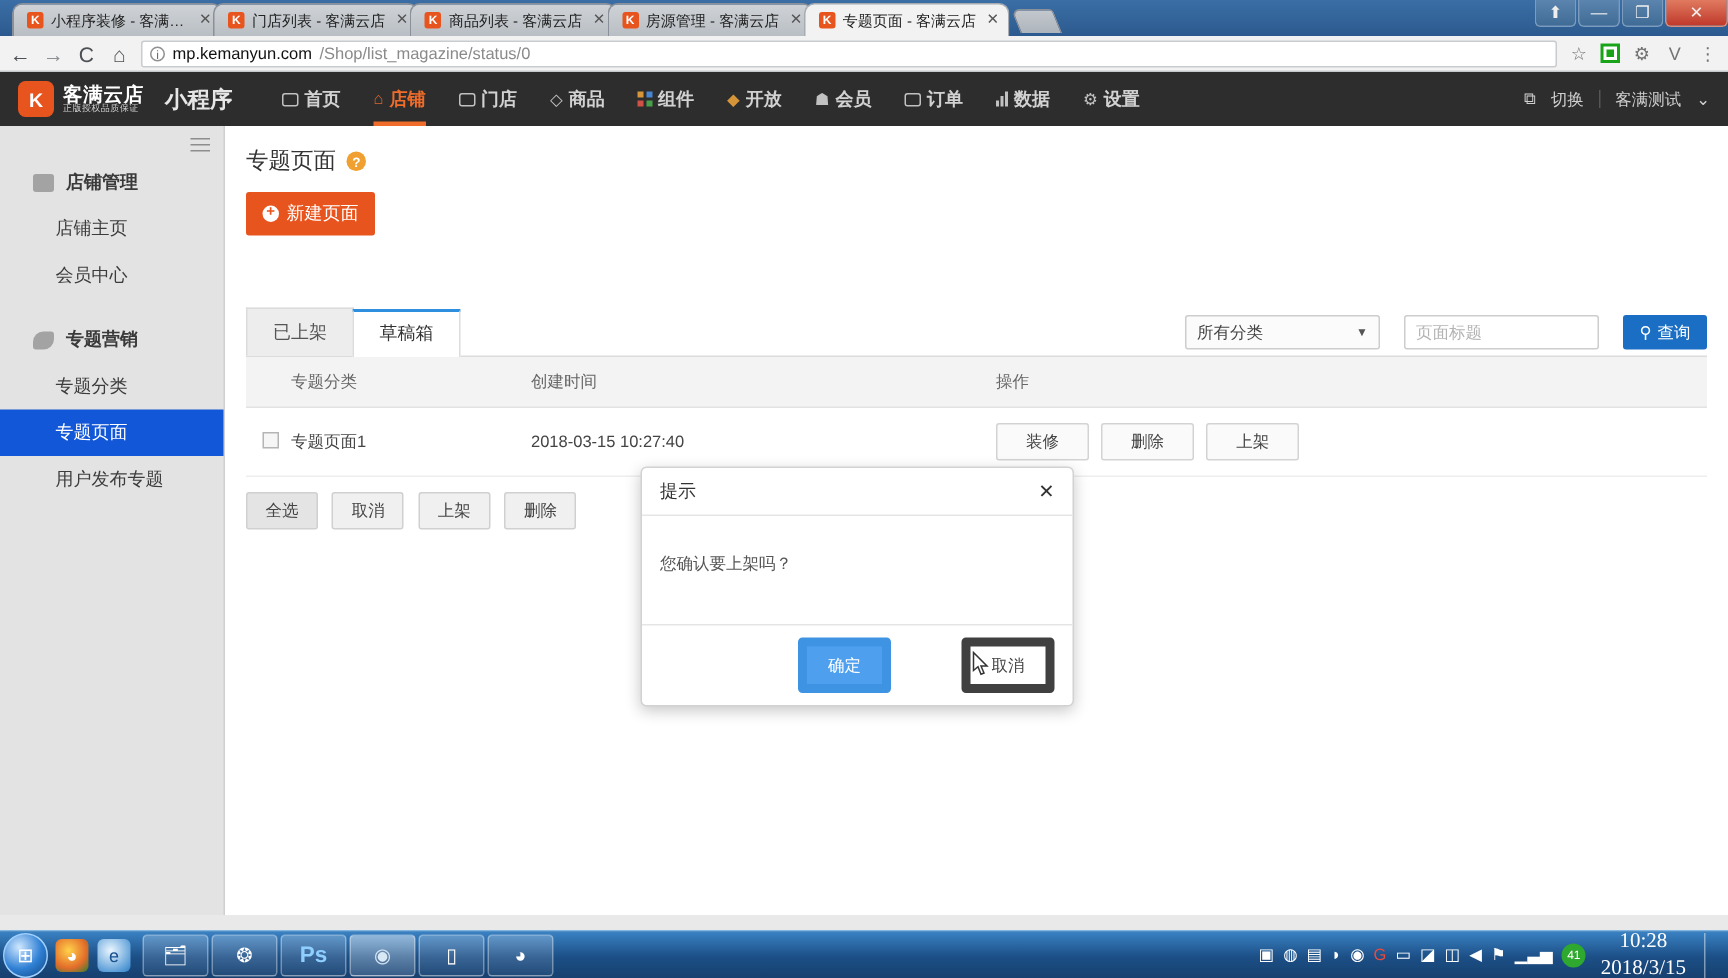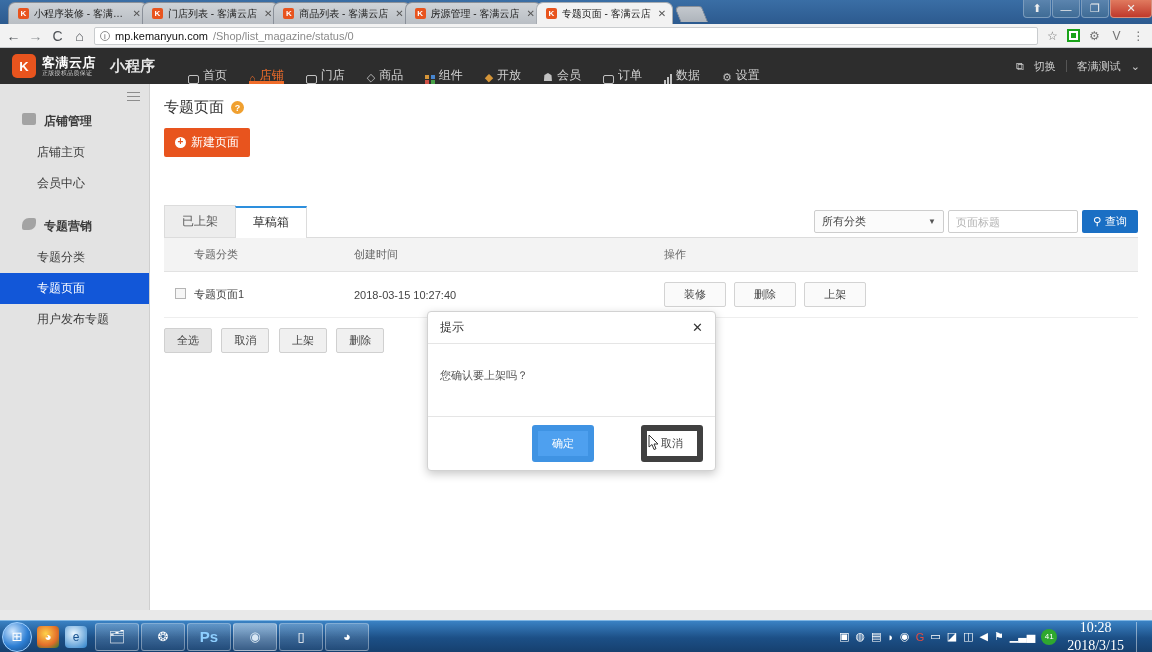--- a/index.html
+++ b/index.html
@@ -134,23 +134,23 @@
     display: flex; align-items: center; justify-content: center;
     border-radius: 5px;
   }
   .logo-txt { line-height: 1.05; }
   .logo-main { font-size: 13px; font-weight: bold; color: #fff; letter-spacing: .5px; }
   .logo-sub { font-size: 6px; color: #cfcfcf; letter-spacing: .3px; }
   .logo-tag { font-size: 15px; font-weight: bold; color: #e6e6e6; margin-left: 8px; }
 
   .navitems { display: flex; align-items: center; margin-left: 22px; height: 36px; }
   .navitem {
-    display: flex; align-items: flex-end; gap: 4px;
+    display: flex; align-items: center; gap: 4px;
     padding: 0 11px; height: 36px;
-    font-size: 12px; font-weight: normal; color: #d2d2d2;
+    font-size: 12px; font-weight: bold; color: #d2d2d2;
     position: relative;
   }
   .navitem.active { color: #ef6c2a; }
   .navitem.active::after {
     content: ''; position: absolute; left: 11px; right: 11px; bottom: 0;
     height: 3px; background: #ef6c2a;
   }
   .navitem .ni { font-size: 11px; opacity: .9; }
   .sqbox { width:11px; height:9px; border:1.5px solid currentColor; border-radius:2px; display:inline-block; }
   .grid4 { display:inline-grid; grid-template-columns:4px 4px; grid-gap:1.5px; }
@@ -171,21 +171,21 @@
     width: 150px; background: #e3e3e3;
     border-right: 1px solid #cfcfcf;
     position: relative; flex: 0 0 150px;
   }
   .hamburger {
     position: absolute; right: 9px; top: 5px;
     width: 13px;
   }
   .hamburger i { display: block; height: 1.5px; background: #8d8d8d; margin: 2.5px 0; }
   .side-group {
-    display: flex; gap: 8px;
+    display: flex; align-items: center; gap: 8px;
     padding: 7px 0 7px 22px;
     font-size: 12px; font-weight: bold; color: #3a3a3a;
   }
   .side-group.g1 { margin-top: 22px; }
   .g-icon { width: 14px; height: 12px; background: #a3a3a3; border-radius: 2px; flex: 0 0 auto; }
   .g-icon.tag { border-radius: 7px 2px 7px 2px; }
   .side-item {
     padding: 7px 0 7px 37px;
     font-size: 12px; color: #3c3c3c;
   }
@@ -233,21 +233,21 @@
   }
   .ptab.active {
     background: #fff; color: #333;
     border-top: 2px solid #2d8fdd;
     padding-top: 6px;
     position: relative; z-index: 2;
     margin-bottom: -1px;
   }
   .filters {
     position: absolute; right: 0; bottom: 4px;
-    display: flex; align-items: center; gap: 4px;
+    display: flex; align-items: center; gap: 16px;
   }
   .sel {
     width: 130px; height: 23px;
     border: 1px solid #cdcdcd; border-radius: 2px;
     background: #fbfbfb;
     display: flex; align-items: center; justify-content: space-between;
     padding: 0 7px; font-size: 11px; color: #444;
   }
   .sel .caret { font-size: 8px; color: #555; }
   .txtinput {

